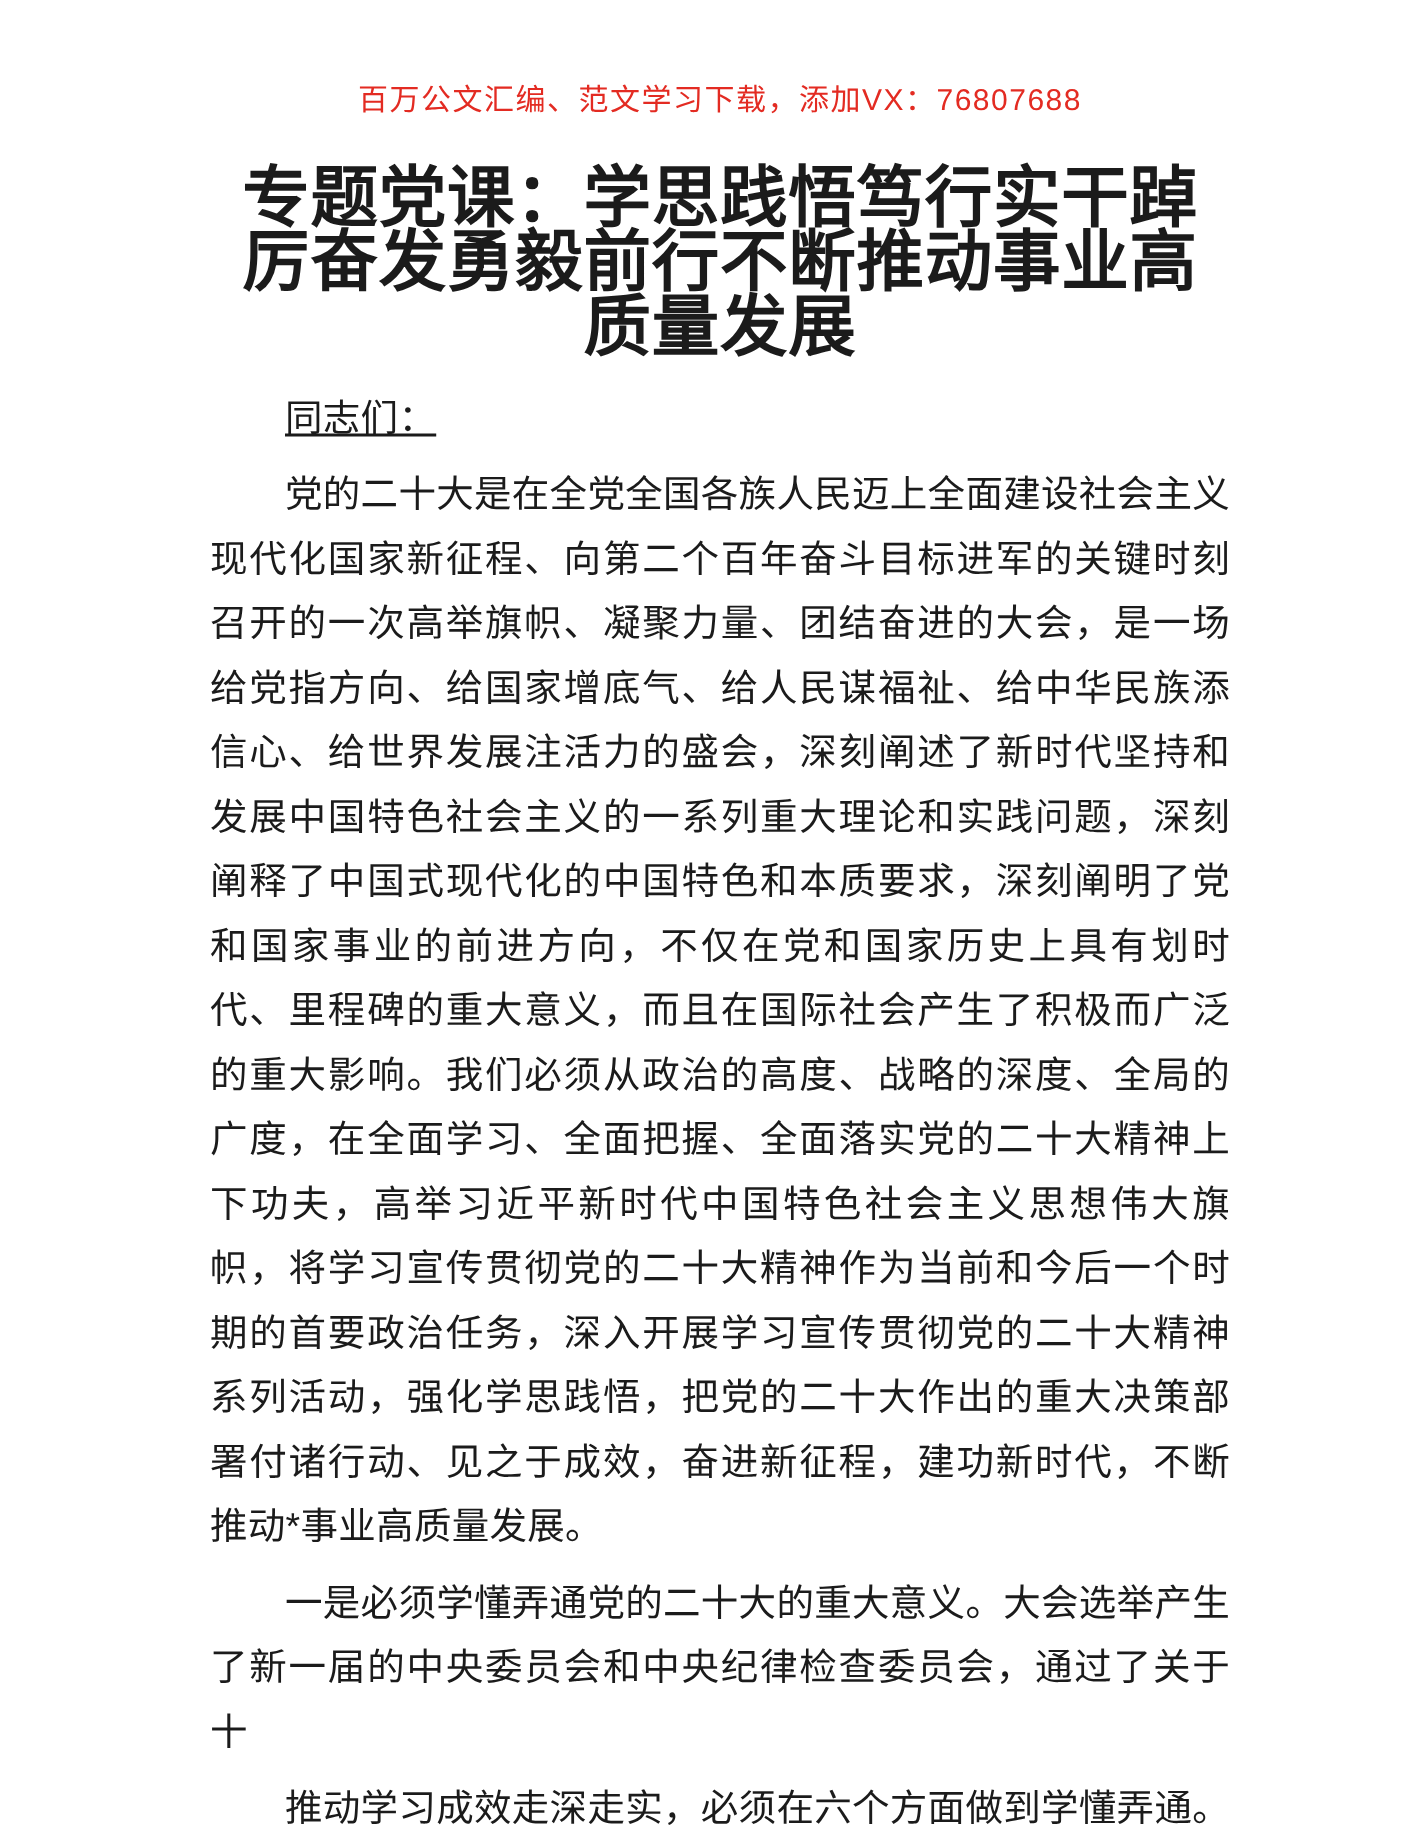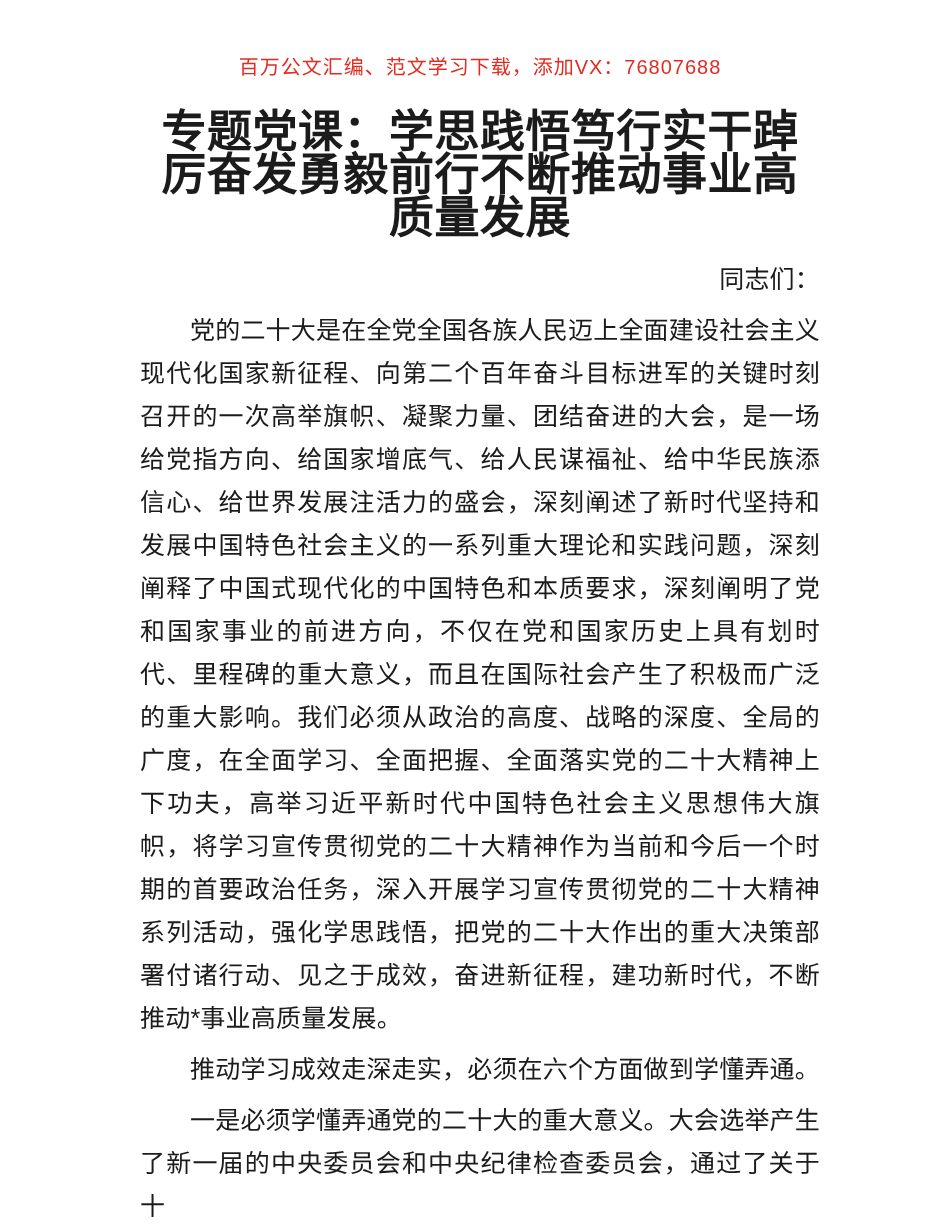--- a/index.html
+++ b/index.html
@@ -51,37 +51,38 @@
   .body-text p {
     font-size: 25px;
     line-height: 43px;
     text-align: justify;
     text-justify: inter-ideograph;
     text-indent: 2em;
     margin-bottom: 8px;
     letter-spacing: 0.2px;
   }
   .body-text p.salutation {
-    text-align: right;
+    text-align: left;
+    text-decoration: underline;
   }
   .body-text p:last-child {
     margin-bottom: 0;
   }
 </style>
 </head>
 <body>
 
 <div class="page">
   <div class="content-column">
 
     <div class="promo-banner">百万公文汇编、范文学习下载，添加VX：76807688</div>
 
     <h1 class="doc-title">专题党课：学思践悟笃行实干踔厉奋发勇毅前行不断推动事业高质量发展</h1>
 
     <div class="body-text">
       <p class="salutation">同志们：</p>
       <p>党的二十大是在全党全国各族人民迈上全面建设社会主义现代化国家新征程、向第二个百年奋斗目标进军的关键时刻召开的一次高举旗帜、凝聚力量、团结奋进的大会，是一场给党指方向、给国家增底气、给人民谋福祉、给中华民族添信心、给世界发展注活力的盛会，深刻阐述了新时代坚持和发展中国特色社会主义的一系列重大理论和实践问题，深刻阐释了中国式现代化的中国特色和本质要求，深刻阐明了党和国家事业的前进方向，不仅在党和国家历史上具有划时代、里程碑的重大意义，而且在国际社会产生了积极而广泛的重大影响。我们必须从政治的高度、战略的深度、全局的广度，在全面学习、全面把握、全面落实党的二十大精神上下功夫，高举习近平新时代中国特色社会主义思想伟大旗帜，将学习宣传贯彻党的二十大精神作为当前和今后一个时期的首要政治任务，深入开展学习宣传贯彻党的二十大精神系列活动，强化学思践悟，把党的二十大作出的重大决策部署付诸行动、见之于成效，奋进新征程，建功新时代，不断推动*事业高质量发展。</p>
+      <p>一是必须学懂弄通党的二十大的重大意义。大会选举产生了新一届的中央委员会和中央纪律检查委员会，通过了关于十</p>
       <p>推动学习成效走深走实，必须在六个方面做到学懂弄通。</p>
-      <p>一是必须学懂弄通党的二十大的重大意义。大会选举产生了新一届的中央委员会和中央纪律检查委员会，通过了关于十</p>
     </div>
 
   </div>
 </div>
 
 </body></html>

